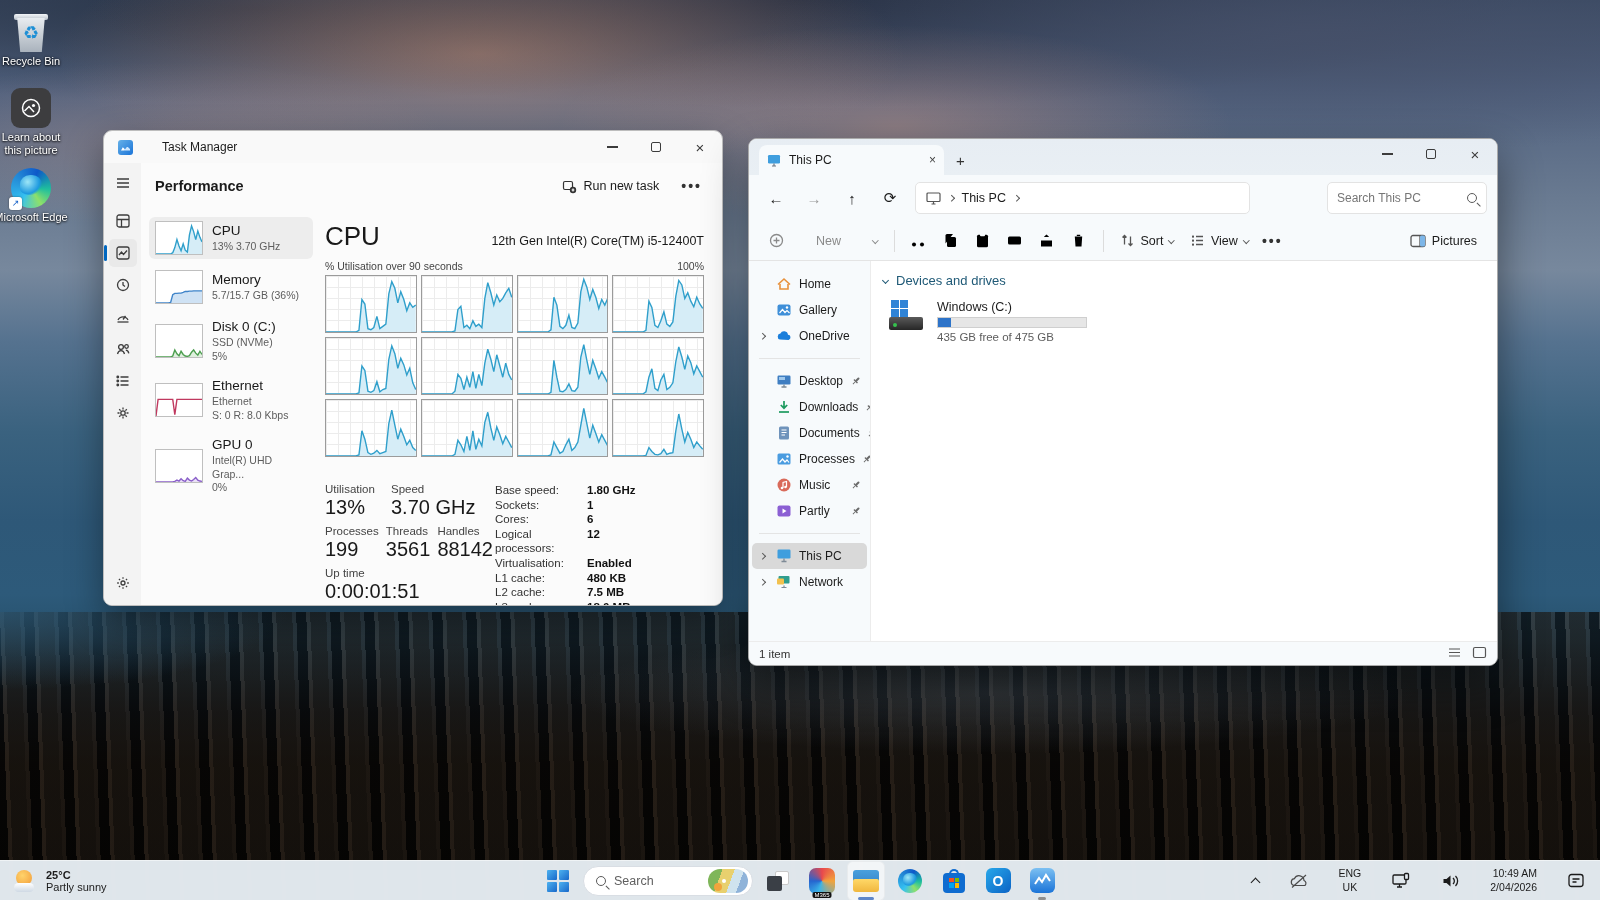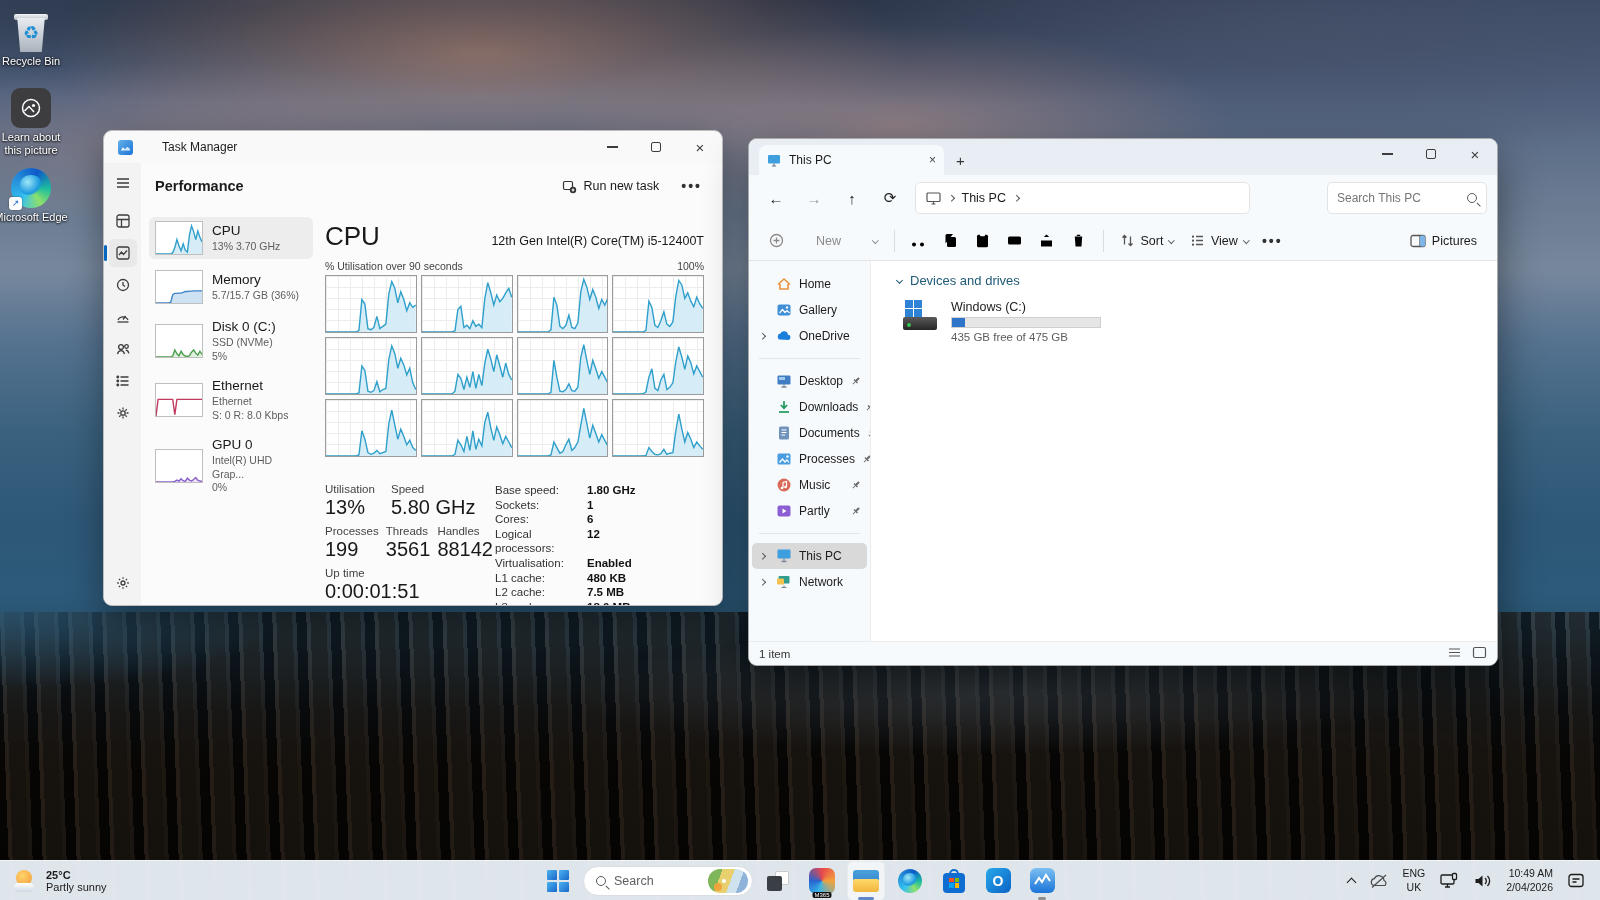--- a/index.html
+++ b/index.html
@@ -110,21 +110,21 @@
   .search-box { margin-left:auto; width:160px; height:32px; background:#fff; border:1px solid #e3e3e3; border-radius:5px; display:flex; align-items:center; padding:0 9px; }
   .search-text { font-size:12px; color:#767676; flex:1; }
   .mag { width:10px; height:10px; border:1.4px solid #5a5a5a; border-radius:50%; position:relative; flex:none; }
   .mag:after { content:""; position:absolute; width:5px; height:1.4px; background:#5a5a5a; transform:rotate(45deg); left:8px; top:10px; }
   .ex-cmdbar { height:40px; display:flex; align-items:center; padding:0 12px; background:#f7fafc; border-bottom:1px solid #e4e4e4; }
   .cmd { display:flex; align-items:center; gap:6px; font-size:12.5px; color:#1b1b1b; padding:6px 8px; border-radius:5px; }
   .cmd.dim { color:#8a8a8a;gap:32px; }
   .cmd svg { stroke:#555; fill:none; stroke-width:1.3; }
   .cicon { width:32px; height:30px; display:flex; align-items:center; justify-content:center; }
   .vdiv { width:1px; height:22px; background:#dcdcdc; margin:0 8px; }
-  .ex-main { flex:1; display:flex; min-height:0; background:#fff;gap:14px; }
+  .ex-main { flex:1; display:flex; min-height:0; background:#fff; }
   .navpane { width:122px; background:#f7fafc; border-right:1px solid #ececec; padding-top:10px; overflow:hidden; }
   .nrow { height:26px; display:flex; align-items:center; padding:0 6px 0 8px; gap:7px; border-radius:5px; margin:0 3px; position:relative; }
   .nrow.sel { background:#d9d9d9; }
   .nrow .nlabel { font-size:12px; color:#1b1b1b; white-space:nowrap; }
   .nrow .spacer { width:9px; flex:none; }
   .nrow .chevslot { width:9px; flex:none; display:flex; }
   .chev-r.small { width:4.5px; height:4.5px; }
   .pin { margin-left:auto; flex:none; }
   .ndiv { height:1px; background:#e4e4e4; margin:9px 10px; }
   .fi { width:16px; height:16px; flex:none; position:relative; }
@@ -178,21 +178,21 @@
   .edge-ic:after { content:""; position:absolute; left:5px; top:4px; width:14px; height:13px; border-radius:50% 50% 60% 40%; background:radial-gradient(circle at 35% 35%,#9de6f7,#1e9ae0 60%,transparent 78%); }
   .store-ic { width:24px; height:24px; position:relative; }
   .store-ic .bag { position:absolute; left:1px; top:4px; right:1px; bottom:0; background:#0f6cd0; border-radius:4px; }
   .store-ic .hdl { position:absolute; left:7px; top:0; width:10px; height:8px; border:2px solid #0f6cd0; border-bottom:none; border-radius:5px 5px 0 0; }
   .store-ic .flag { position:absolute; left:7px; top:9px; width:10px; height:10px; display:grid; grid-template-columns:4.5px 4.5px; grid-template-rows:4.5px 4.5px; gap:1px; }
   .store-ic .flag i:nth-child(1){background:#f25022}.store-ic .flag i:nth-child(2){background:#7fba00}.store-ic .flag i:nth-child(3){background:#00a4ef}.store-ic .flag i:nth-child(4){background:#ffb900}
   .ol-ic { width:25px; height:25px; border-radius:6px; background:linear-gradient(135deg,#28a8ea,#0b63c5); position:relative; }
   .ol-ic:after { content:"O"; position:absolute; inset:0; display:flex; align-items:center; justify-content:center; color:#fff; font-weight:700; font-size:14px; }
   .taskm-ic { width:25px; height:25px; border-radius:6px; background:linear-gradient(180deg,#7cc0f2,#1b74d8); position:relative; }
   .taskm-ic svg { position:absolute; inset:3px; width:19px; height:19px; stroke:#fff; fill:none; stroke-width:2; }
-  .tray { margin-left:auto; display:flex; align-items:center; gap:4px; padding-right:10px; height:100%; }
+  .tray { margin-left:auto; display:flex; align-items:center; gap:20px; padding-right:10px; height:100%; }
   .trbtn { height:36px; display:flex; align-items:center; justify-content:center; padding:0 5px; border-radius:5px; color:#1b1b1b; }
   .trbtn svg { stroke:#1b1b1b; fill:none; stroke-width:1.3; }
   .lang { font-size:10.5px; text-align:center; line-height:1.25; color:#1b1b1b; }
   .clock { font-size:10.5px; text-align:right; line-height:1.3; color:#1b1b1b; }
   .chev-up { width:7px; height:7px; border-right:1.5px solid #1b1b1b; border-bottom:1.5px solid #1b1b1b; transform:rotate(-135deg); margin-top:4px; }
 </style>
 </head>
 <body>
 
 <div id="screen">
@@ -464,21 +464,21 @@
             </div>
             <div class="stats-wrap">
               <div class="stats-left">
                 <div class="stat-row">
                   <div class="stat" style="width:66px">
                       <div class="lab">Utilisation</div>
                       <div class="val">13%</div>
                     </div>
                   <div class="stat">
                       <div class="lab">Speed</div>
-                      <div class="val">5.80 GHz</div>
+                      <div class="val">3.70 GHz</div>
                     </div>
                 </div>
                 <div class="stat-row">
                   <div class="stat" style="width:66px">
                       <div class="lab">Processes</div>
                       <div class="val">199</div>
                     </div>
                   <div class="stat" style="width:56px">
                       <div class="lab">Threads</div>
                       <div class="val">3561</div>

